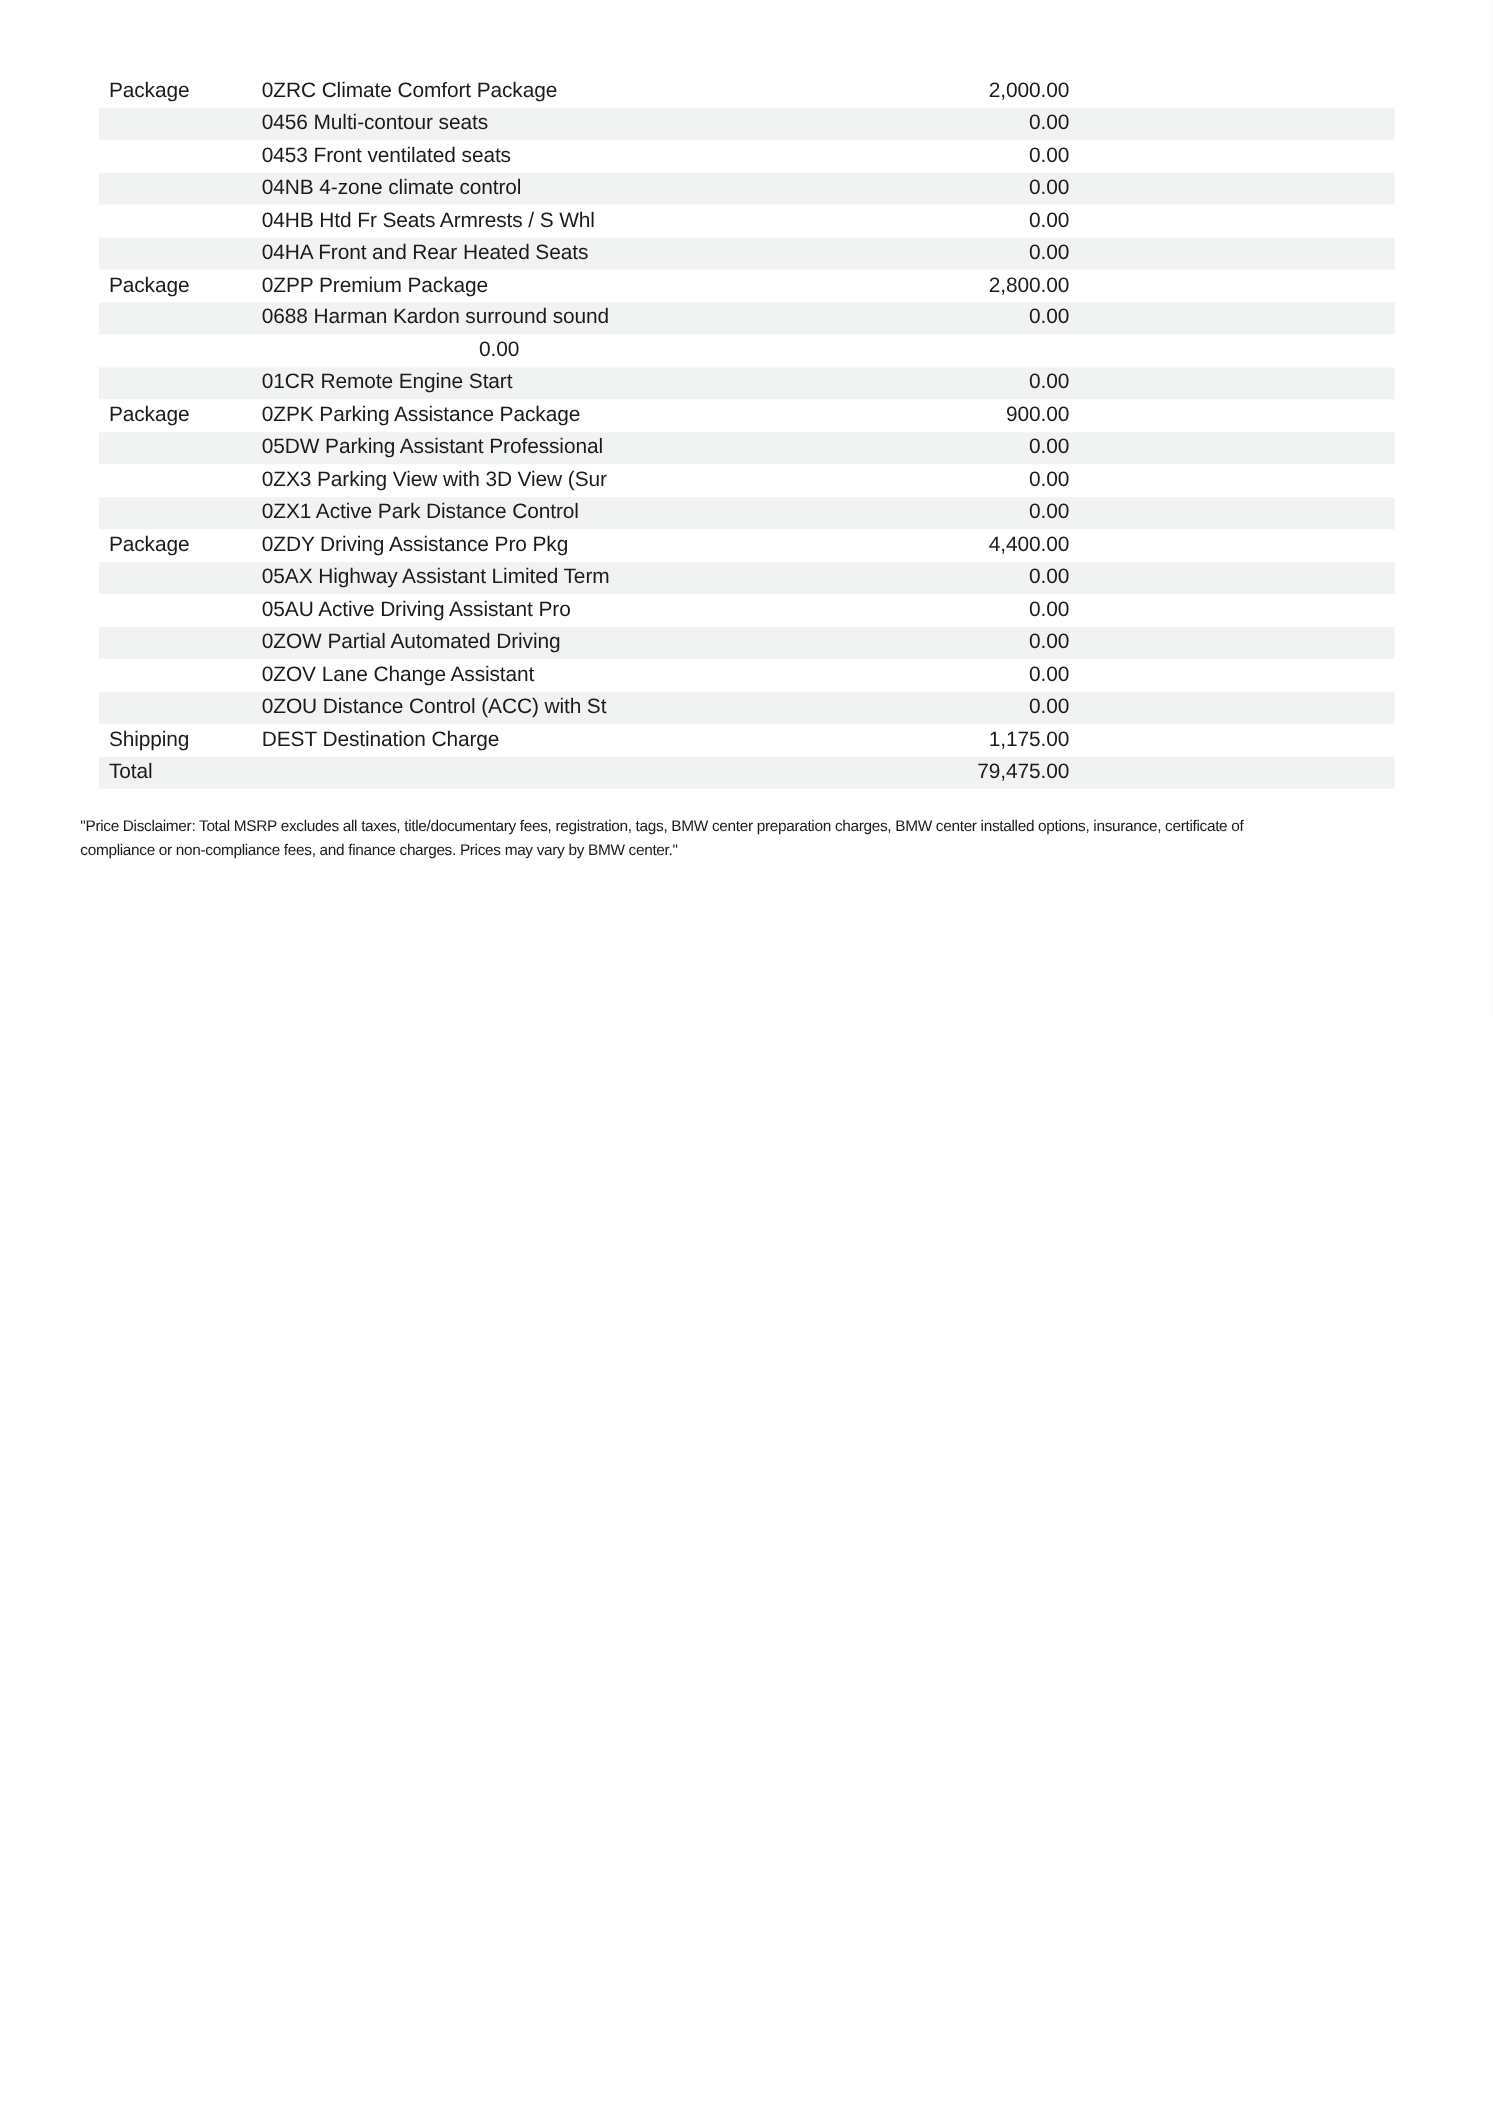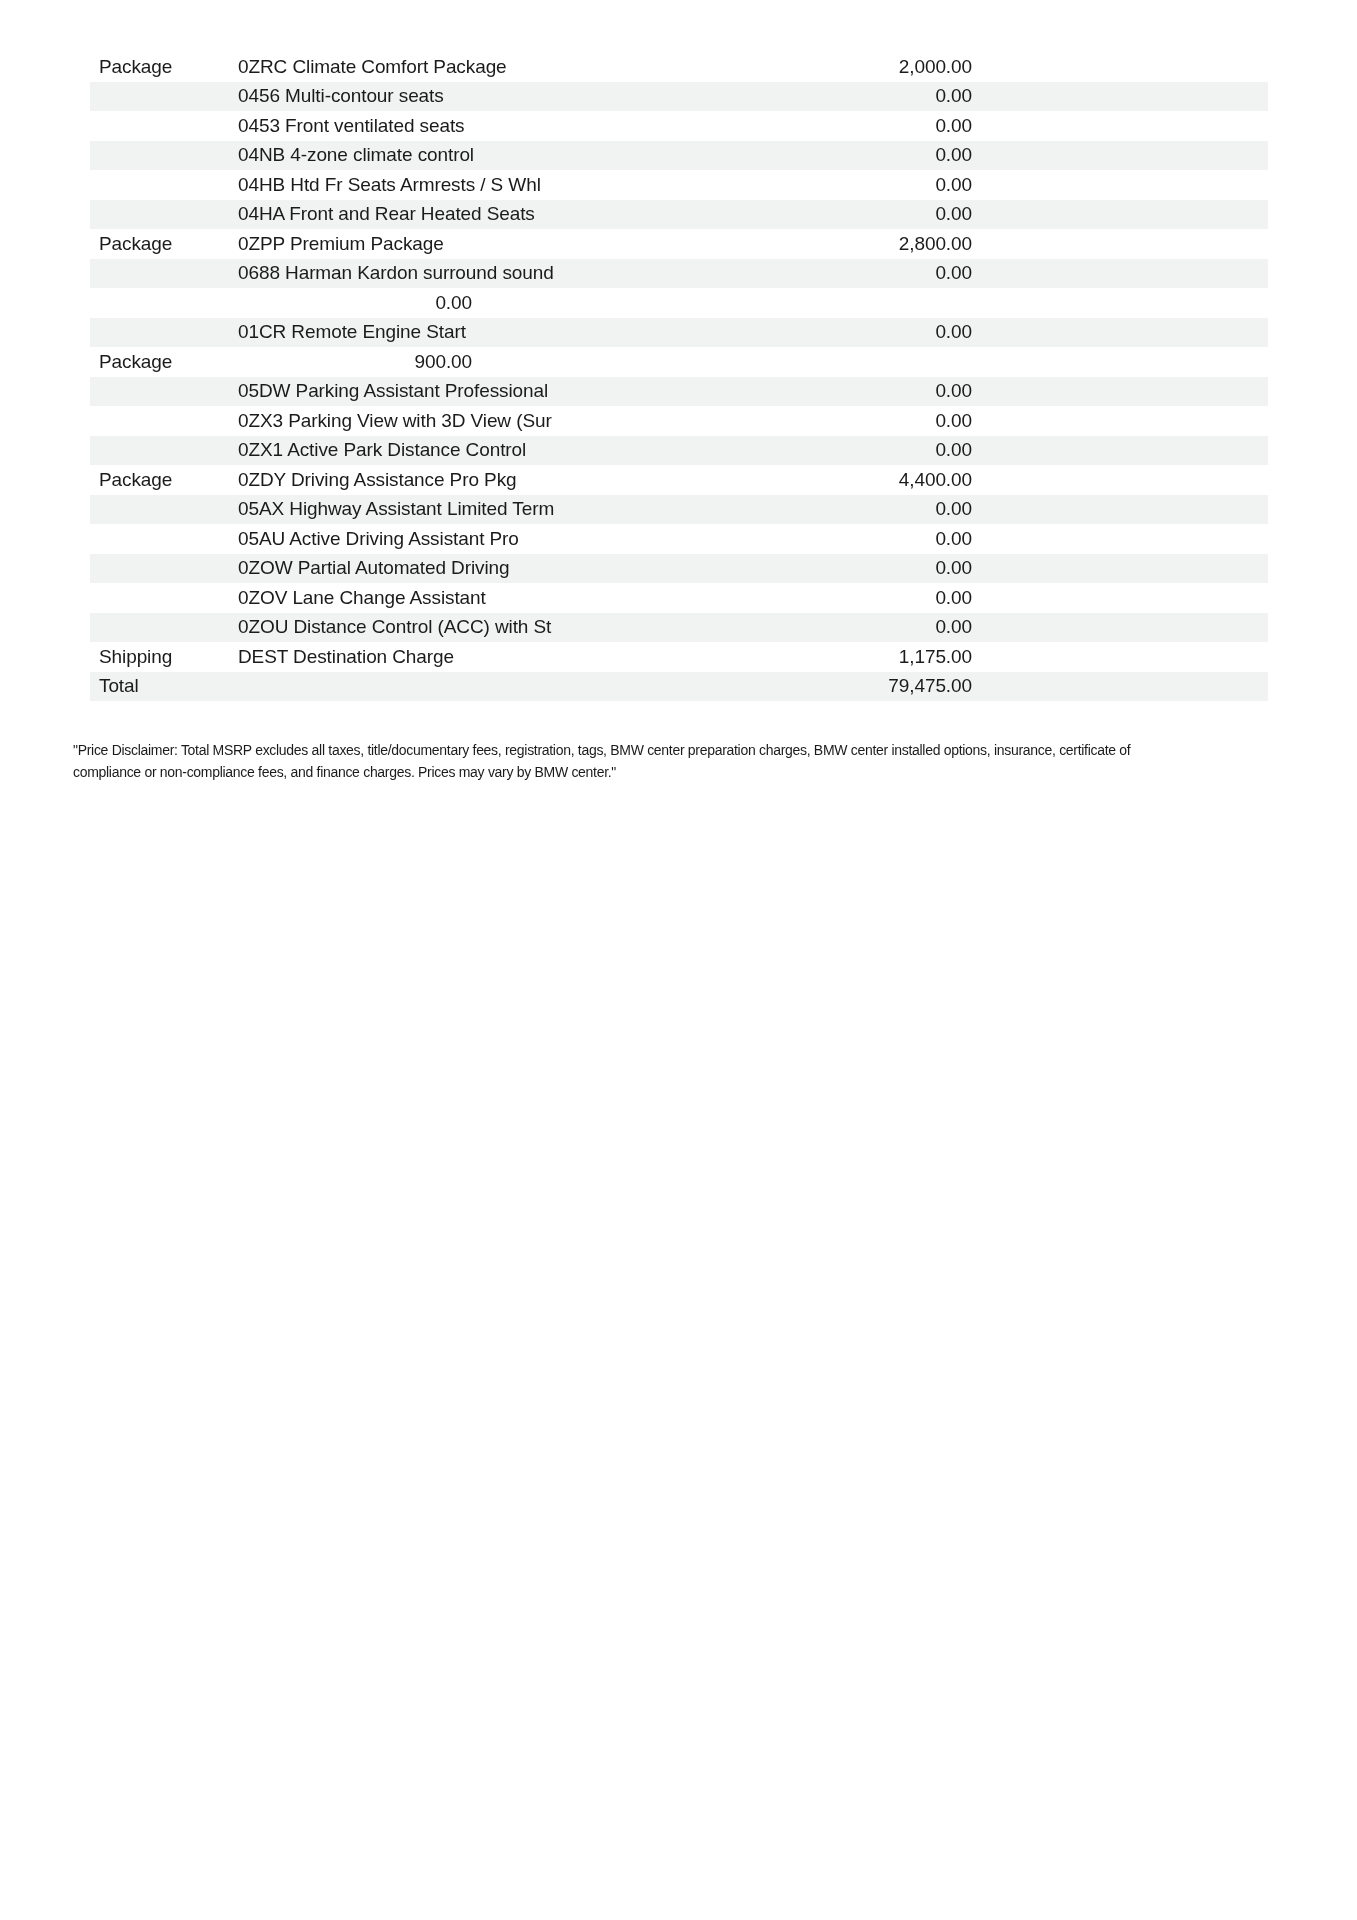--- a/index.html
+++ b/index.html
@@ -16,21 +16,21 @@
   .page {
     position: relative;
     width: 1357px;
     height: 1920px;
     background: var(--background);
     overflow: hidden;
   }
   .price-table {
     position: absolute;
     left: 90px;
-    top: 52px;
+    top: 68px;
     width: 1178px;
   }
   .row {
     display: flex;
     align-items: center;
     height: 29.5px;
     font-size: 19px;
     letter-spacing: -0.1px;
     color: var(--text);
     white-space: nowrap;
@@ -122,20 +122,21 @@
 
   <div class="row striped">
     <span class="cell cell-type"></span>
     <span class="cell cell-desc">01CR Remote Engine Start</span>
     <span class="cell cell-price">0.00</span>
     <span class="cell cell-fill"></span>
   </div>
 
   <div class="row">
     <span class="cell cell-type">Package</span>
+    <span class="cell cell-desc">0ZPK Parking Assistance Package</span>
     <span class="cell cell-price">900.00</span>
     <span class="cell cell-fill"></span>
   </div>
 
   <div class="row striped">
     <span class="cell cell-type"></span>
     <span class="cell cell-desc">05DW Parking Assistant Professional</span>
     <span class="cell cell-price">0.00</span>
     <span class="cell cell-fill"></span>
   </div>

